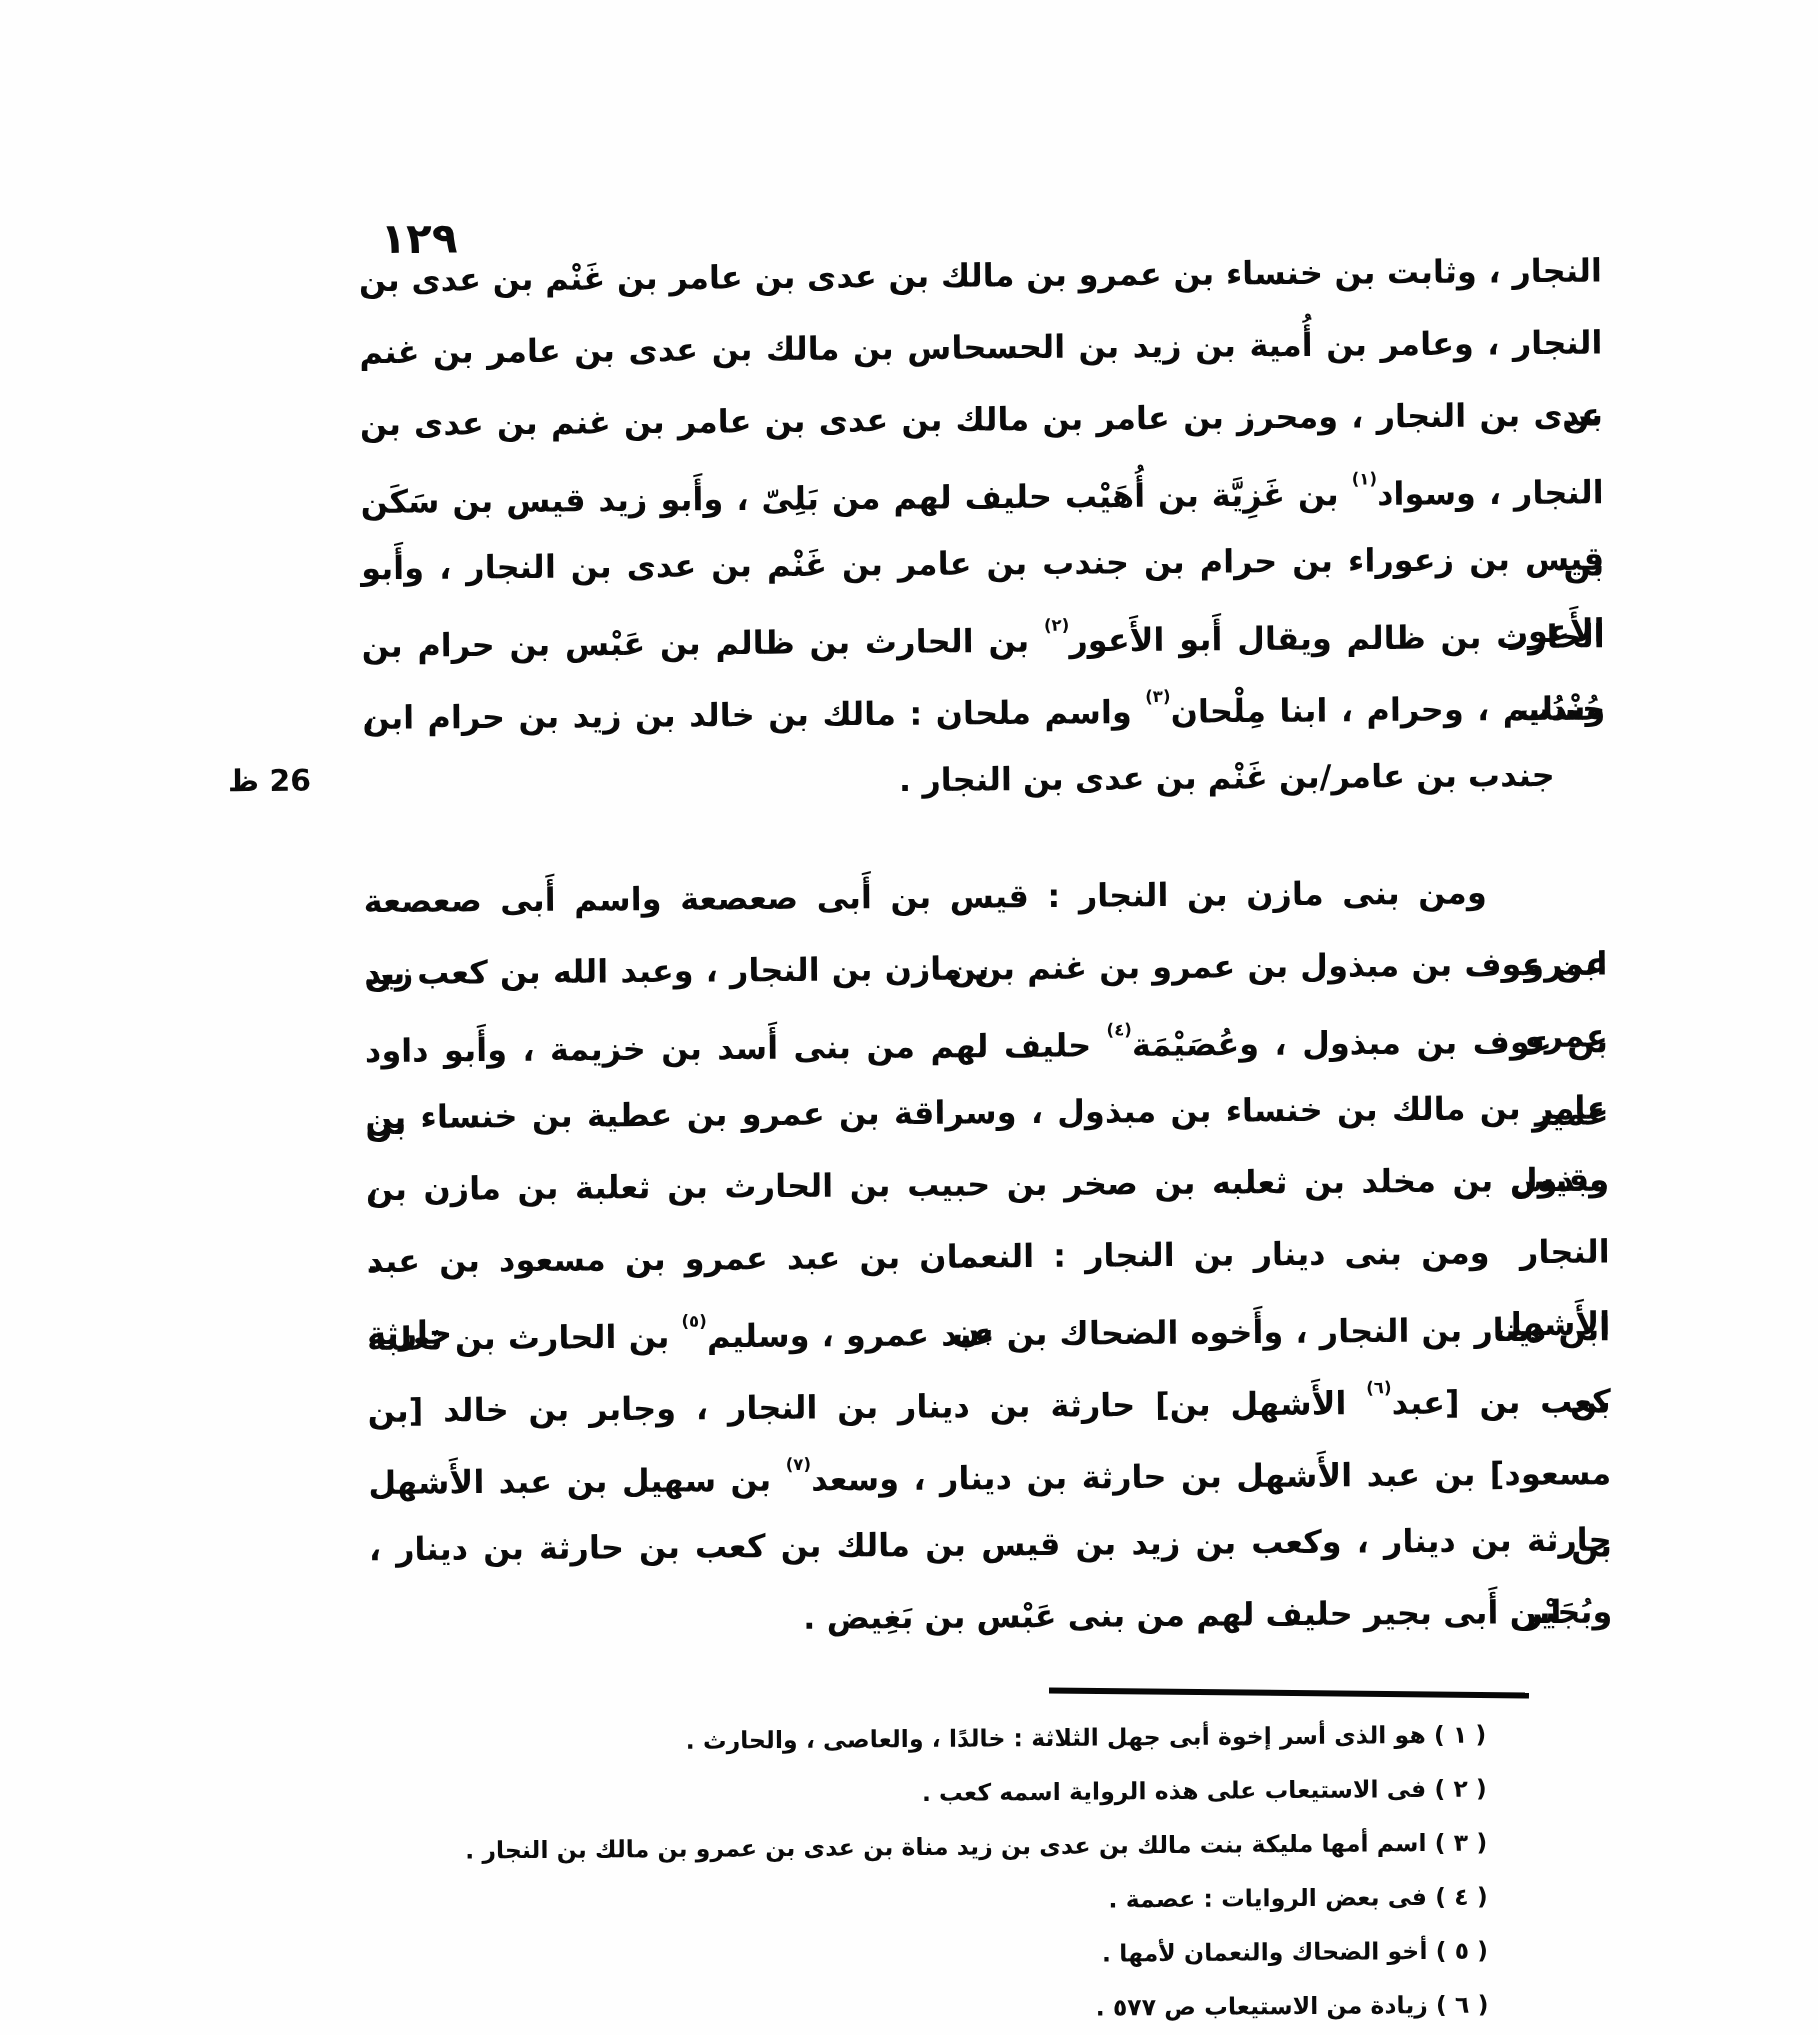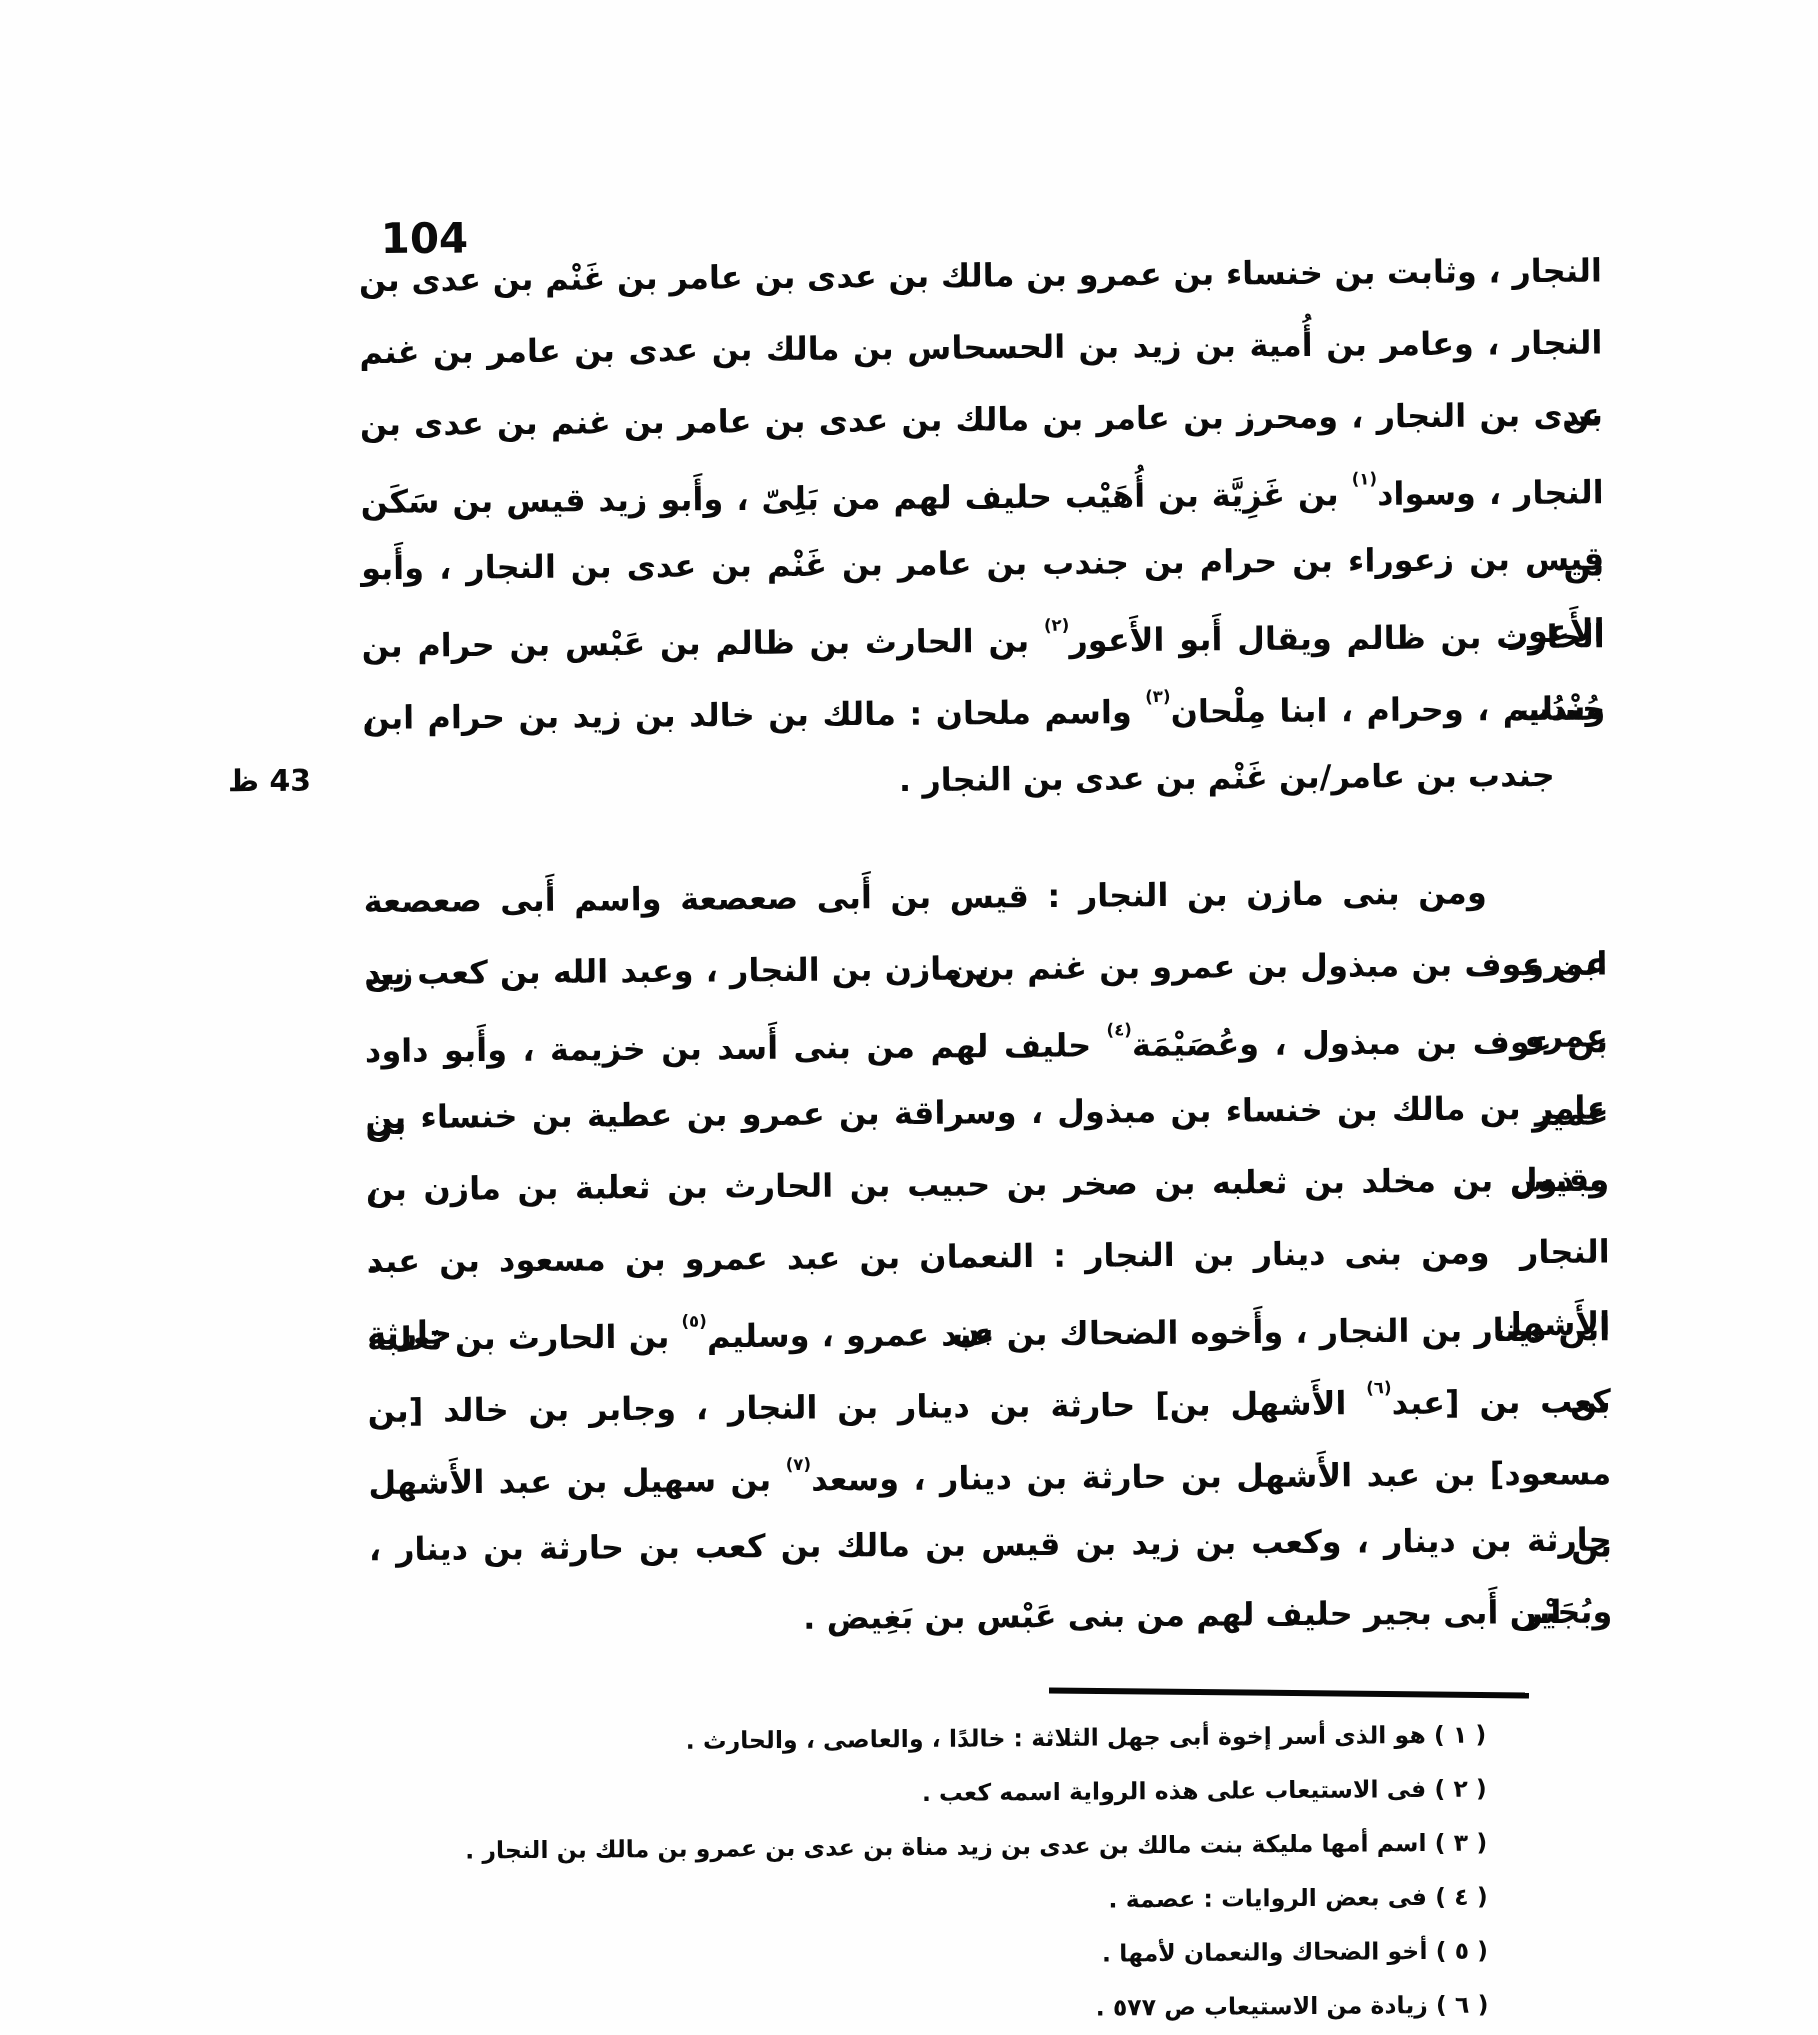--- a/index.html
+++ b/index.html
@@ -66,23 +66,23 @@
     text-align:right;
     white-space:nowrap;
   }
 </style>
 </head>
 <body>
 
 <div class="page">
   <div class="sheet">
 
-    <div class="page-number">104</div>
+    <div class="page-number">١٢٩</div>
 
-    <div class="margin-note">43 ظ</div>
+    <div class="margin-note">26 ظ</div>
 
     <div class="text-block">
 
       <div class="para">
         <div class="ar-line jl">النجار ، وثابت بن خنساء بن عمرو بن مالك بن عدى بن عامر بن غَنْم بن عدى بن</div>
         <div class="ar-line jl">النجار ، وعامر بن أُمية بن زيد بن الحسحاس بن مالك بن عدى بن عامر بن غنم بن</div>
         <div class="ar-line jl">عدى بن النجار ، ومحرز بن عامر بن مالك بن عدى بن عامر بن غنم بن عدى بن</div>
         <div class="ar-line jl">النجار ، وسواد<sup class="fnref">(١)</sup> بن غَزِيَّة بن أُهَيْب حليف لهم من بَلِىّ ، وأَبو زيد قيس بن سَكَن بن</div>
         <div class="ar-line jl">قيس بن زعوراء بن حرام بن جندب بن عامر بن غَنْم بن عدى بن النجار ، وأَبو الأَعور</div>
         <div class="ar-line jl">الحارث بن ظالم ويقال أَبو الأَعور<sup class="fnref">(٢)</sup> بن الحارث بن ظالم بن عَبْس بن حرام بن جُنْدُب ،</div>

